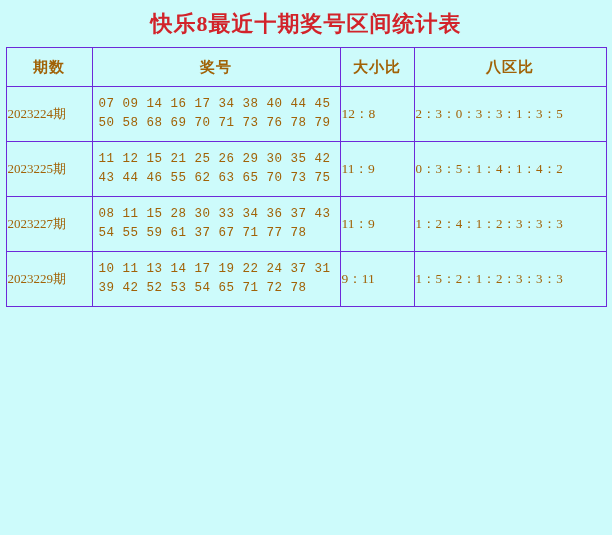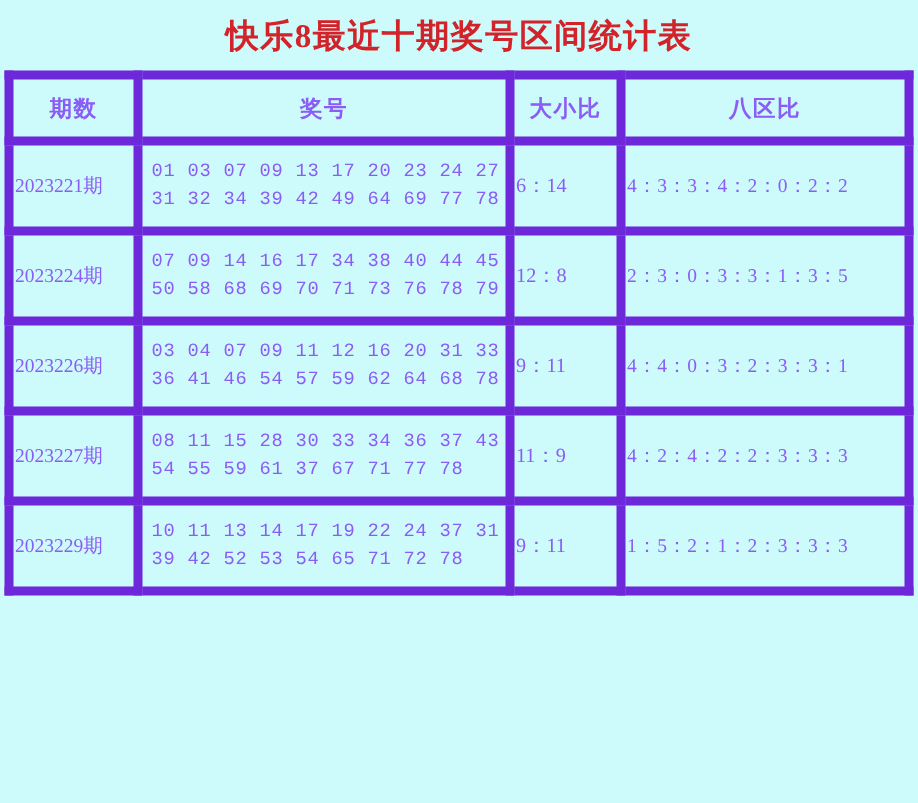--- a/index.html
+++ b/index.html
@@ -30,23 +30,23 @@
     padding: 9px 0 8px 0;
   }
   table.stat {
     border-collapse: collapse;
     width: 600px;
     margin: 0 auto;
     table-layout: fixed;
     background: #cdfbfb;
   }
   table.stat th, table.stat td {
-    border: 6px solid #6d28d9;
+    border: 1px solid #6d28d9;
     vertical-align: middle;
-    color: #8b5cf6;
+    color: #a16207;
   }
   table.stat th {
     font-family: "Liberation Serif", serif;
     font-weight: bold;
     font-size: 15px;
     height: 36px;
     background: #cdfbfb;
     letter-spacing: 1px;
   }
   col.c-period { width: 86px; }
@@ -97,46 +97,39 @@
     <thead>
       <tr>
         <th>期数</th>
         <th>奖号</th>
         <th>大小比</th>
         <th>八区比</th>
       </tr>
     </thead>
     <tbody>
       <tr class="datarow">
-        <td class="period">2023221期</td>
-        <td class="nums">01 03 07 09 13 17 20 23 24 27
-31 32 34 39 42 49 64 69 77 78</td>
-        <td class="ratio">6：14</td>
-        <td class="zone">4：3：3：4：2：0：2：2</td>
-      </tr>
-      <tr class="datarow">
         <td class="period">2023224期</td>
         <td class="nums">07 09 14 16 17 34 38 40 44 45
 50 58 68 69 70 71 73 76 78 79</td>
         <td class="ratio">12：8</td>
         <td class="zone">2：3：0：3：3：1：3：5</td>
       </tr>
       <tr class="datarow">
-        <td class="period">2023226期</td>
-        <td class="nums">03 04 07 09 11 12 16 20 31 33
-36 41 46 54 57 59 62 64 68 78</td>
-        <td class="ratio">9：11</td>
-        <td class="zone">4：4：0：3：2：3：3：1</td>
+        <td class="period">2023225期</td>
+        <td class="nums">11 12 15 21 25 26 29 30 35 42
+43 44 46 55 62 63 65 70 73 75</td>
+        <td class="ratio">11：9</td>
+        <td class="zone">0：3：5：1：4：1：4：2</td>
       </tr>
       <tr class="datarow">
         <td class="period">2023227期</td>
         <td class="nums">08 11 15 28 30 33 34 36 37 43
 54 55 59 61 37 67 71 77 78</td>
         <td class="ratio">11：9</td>
-        <td class="zone">4：2：4：2：2：3：3：3</td>
+        <td class="zone">1：2：4：1：2：3：3：3</td>
       </tr>
       <tr class="datarow">
         <td class="period">2023229期</td>
         <td class="nums">10 11 13 14 17 19 22 24 37 31
 39 42 52 53 54 65 71 72 78</td>
         <td class="ratio">9：11</td>
         <td class="zone">1：5：2：1：2：3：3：3</td>
       </tr>
 
     </tbody>

